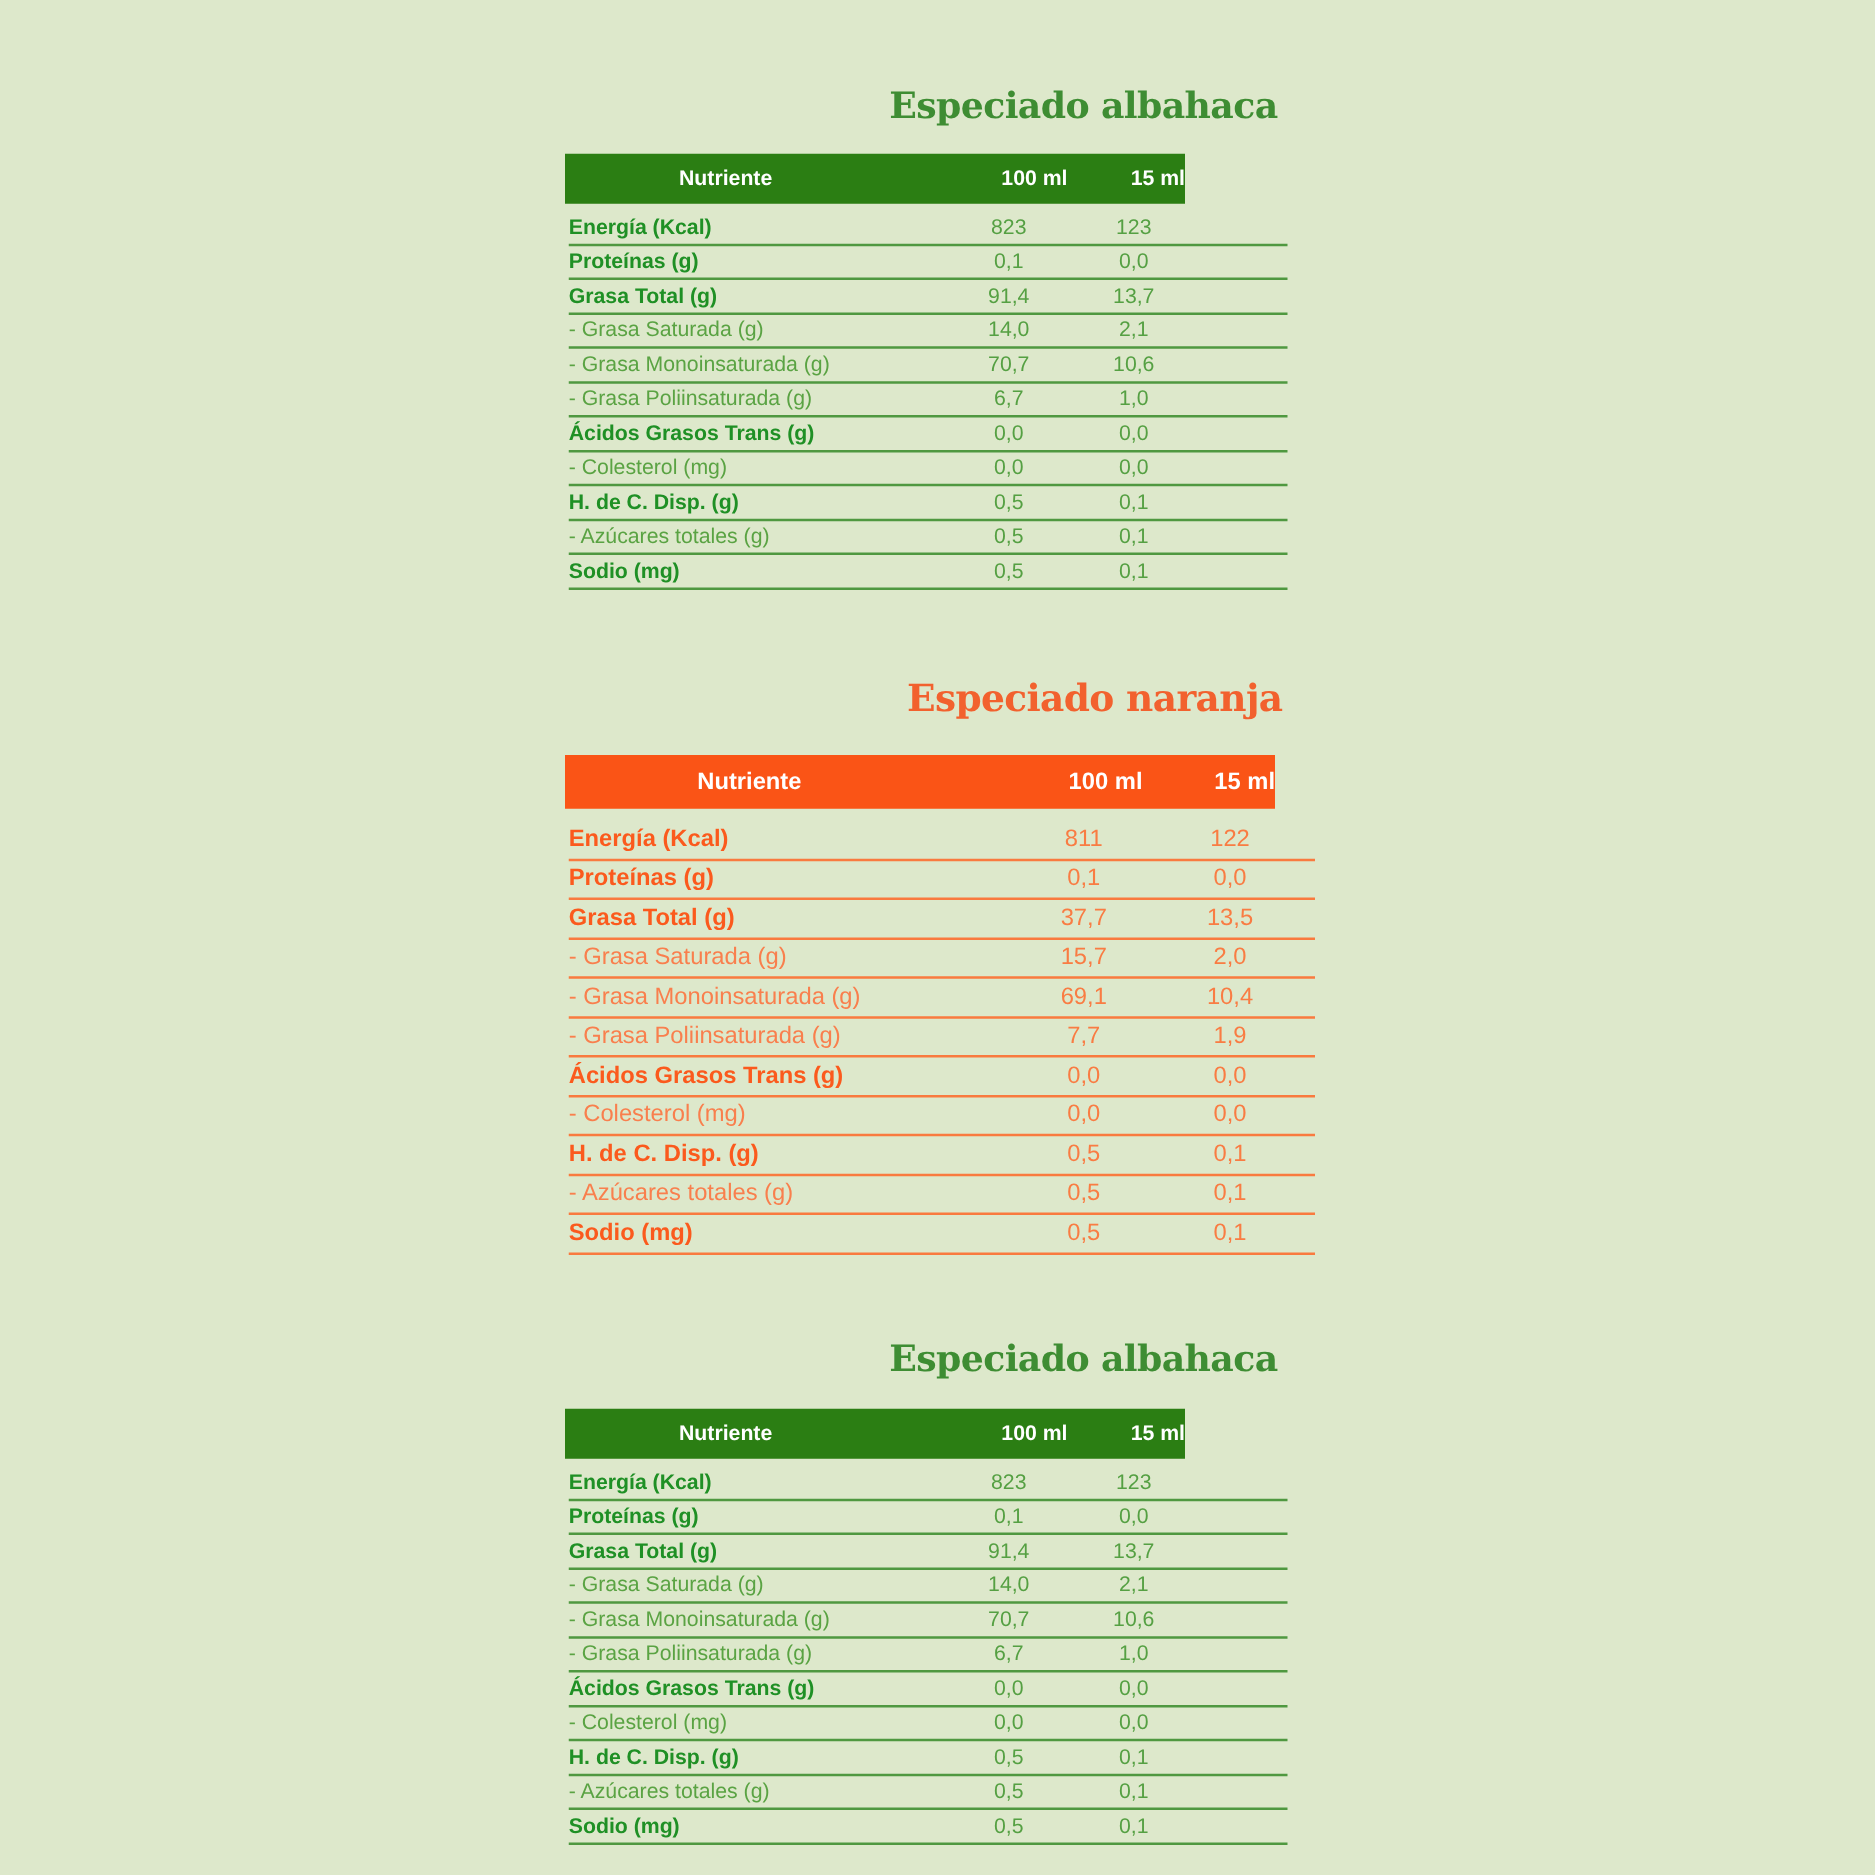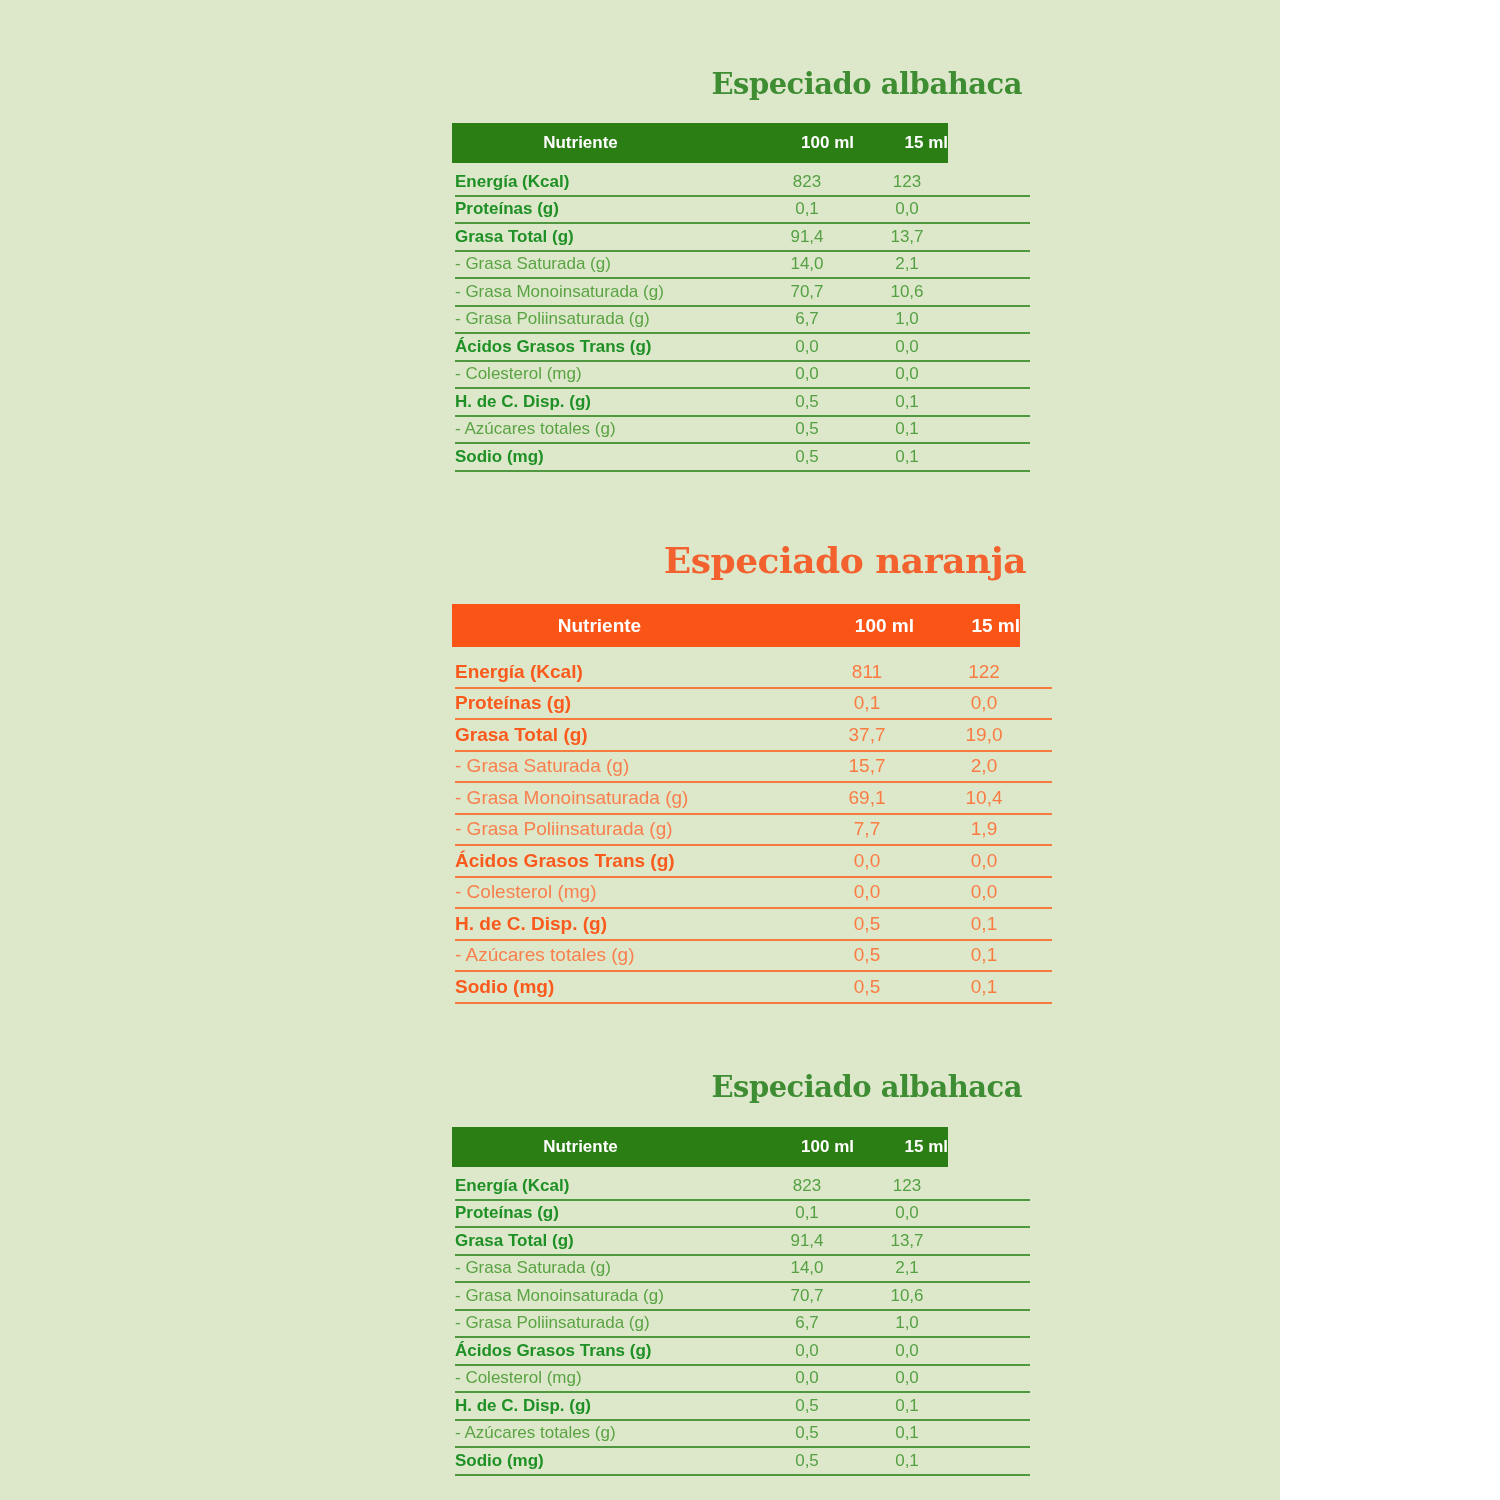--- a/index.html
+++ b/index.html
@@ -1,17 +1,17 @@
 <!DOCTYPE html>
 <html><head>
 <meta charset="utf-8">
 <style>
   html,body { margin:0; padding:0; }
   .page {
-    position:relative; width:1280px; height:1500px;
+    position:relative; width:1500px; height:1500px;
     background:#dde8cb; overflow:hidden;
     font-family:"Liberation Sans", sans-serif;
   }
   .tbl { position:absolute; left:455px; }
   .tbl .title {
     font-family:"DejaVu Serif", serif; font-weight:700;
     text-align:right; margin:0; letter-spacing:-0.5px;
     color:var(--title);
   }
   .bar {
@@ -38,21 +38,21 @@
   .size-s .bar { width:496px; height:40px; font-size:17px;
                  grid-template-columns:302px 100px 1fr; }
   .size-s .bar .c.lblc { padding-right:45px; }
   .size-s .rows { padding-top:6px; }
   .size-s .row { grid-template-columns:302px 100px 100px 73px;
                  height:27.5px; font-size:17px; }
   .size-s .row .c.lblc { padding-right:45px; }
 
   
   .size-l { width:597px; }
-  .size-l .title { font-size:36px; line-height:40px; padding-right:26px; }
+  .size-l .title { font-size:30px; line-height:40px; padding-right:26px; }
   .size-l .bar { width:568px; height:43px; font-size:19px;
                  grid-template-columns:362px 100px 1fr; }
   .size-l .bar .c.lblc { padding-right:67px; }
   .size-l .rows { padding-top:10px; }
   .size-l .row { grid-template-columns:362px 100px 134px 1px;
                  height:31.5px; font-size:19px; }
   .size-l .row .c.lblc { padding-right:67px; }
 
   #t1 { top:66px; }
   #t1 .title { margin-bottom:21px; }
@@ -171,21 +171,21 @@
   <div class="row">
     <div class="c lblc b">Proteínas (g)</div>
     <div class="c vc">0,1</div>
     <div class="c vc">0,0</div>
     <div class="c spare"></div>
   </div>
 
   <div class="row">
     <div class="c lblc b">Grasa Total (g)</div>
     <div class="c vc">37,7</div>
-    <div class="c vc">19,0</div>
+    <div class="c vc">13,5</div>
     <div class="c spare"></div>
   </div>
 
   <div class="row">
     <div class="c lblc s">- Grasa Saturada (g)</div>
     <div class="c vc">15,7</div>
     <div class="c vc">2,0</div>
     <div class="c spare"></div>
   </div>
 

